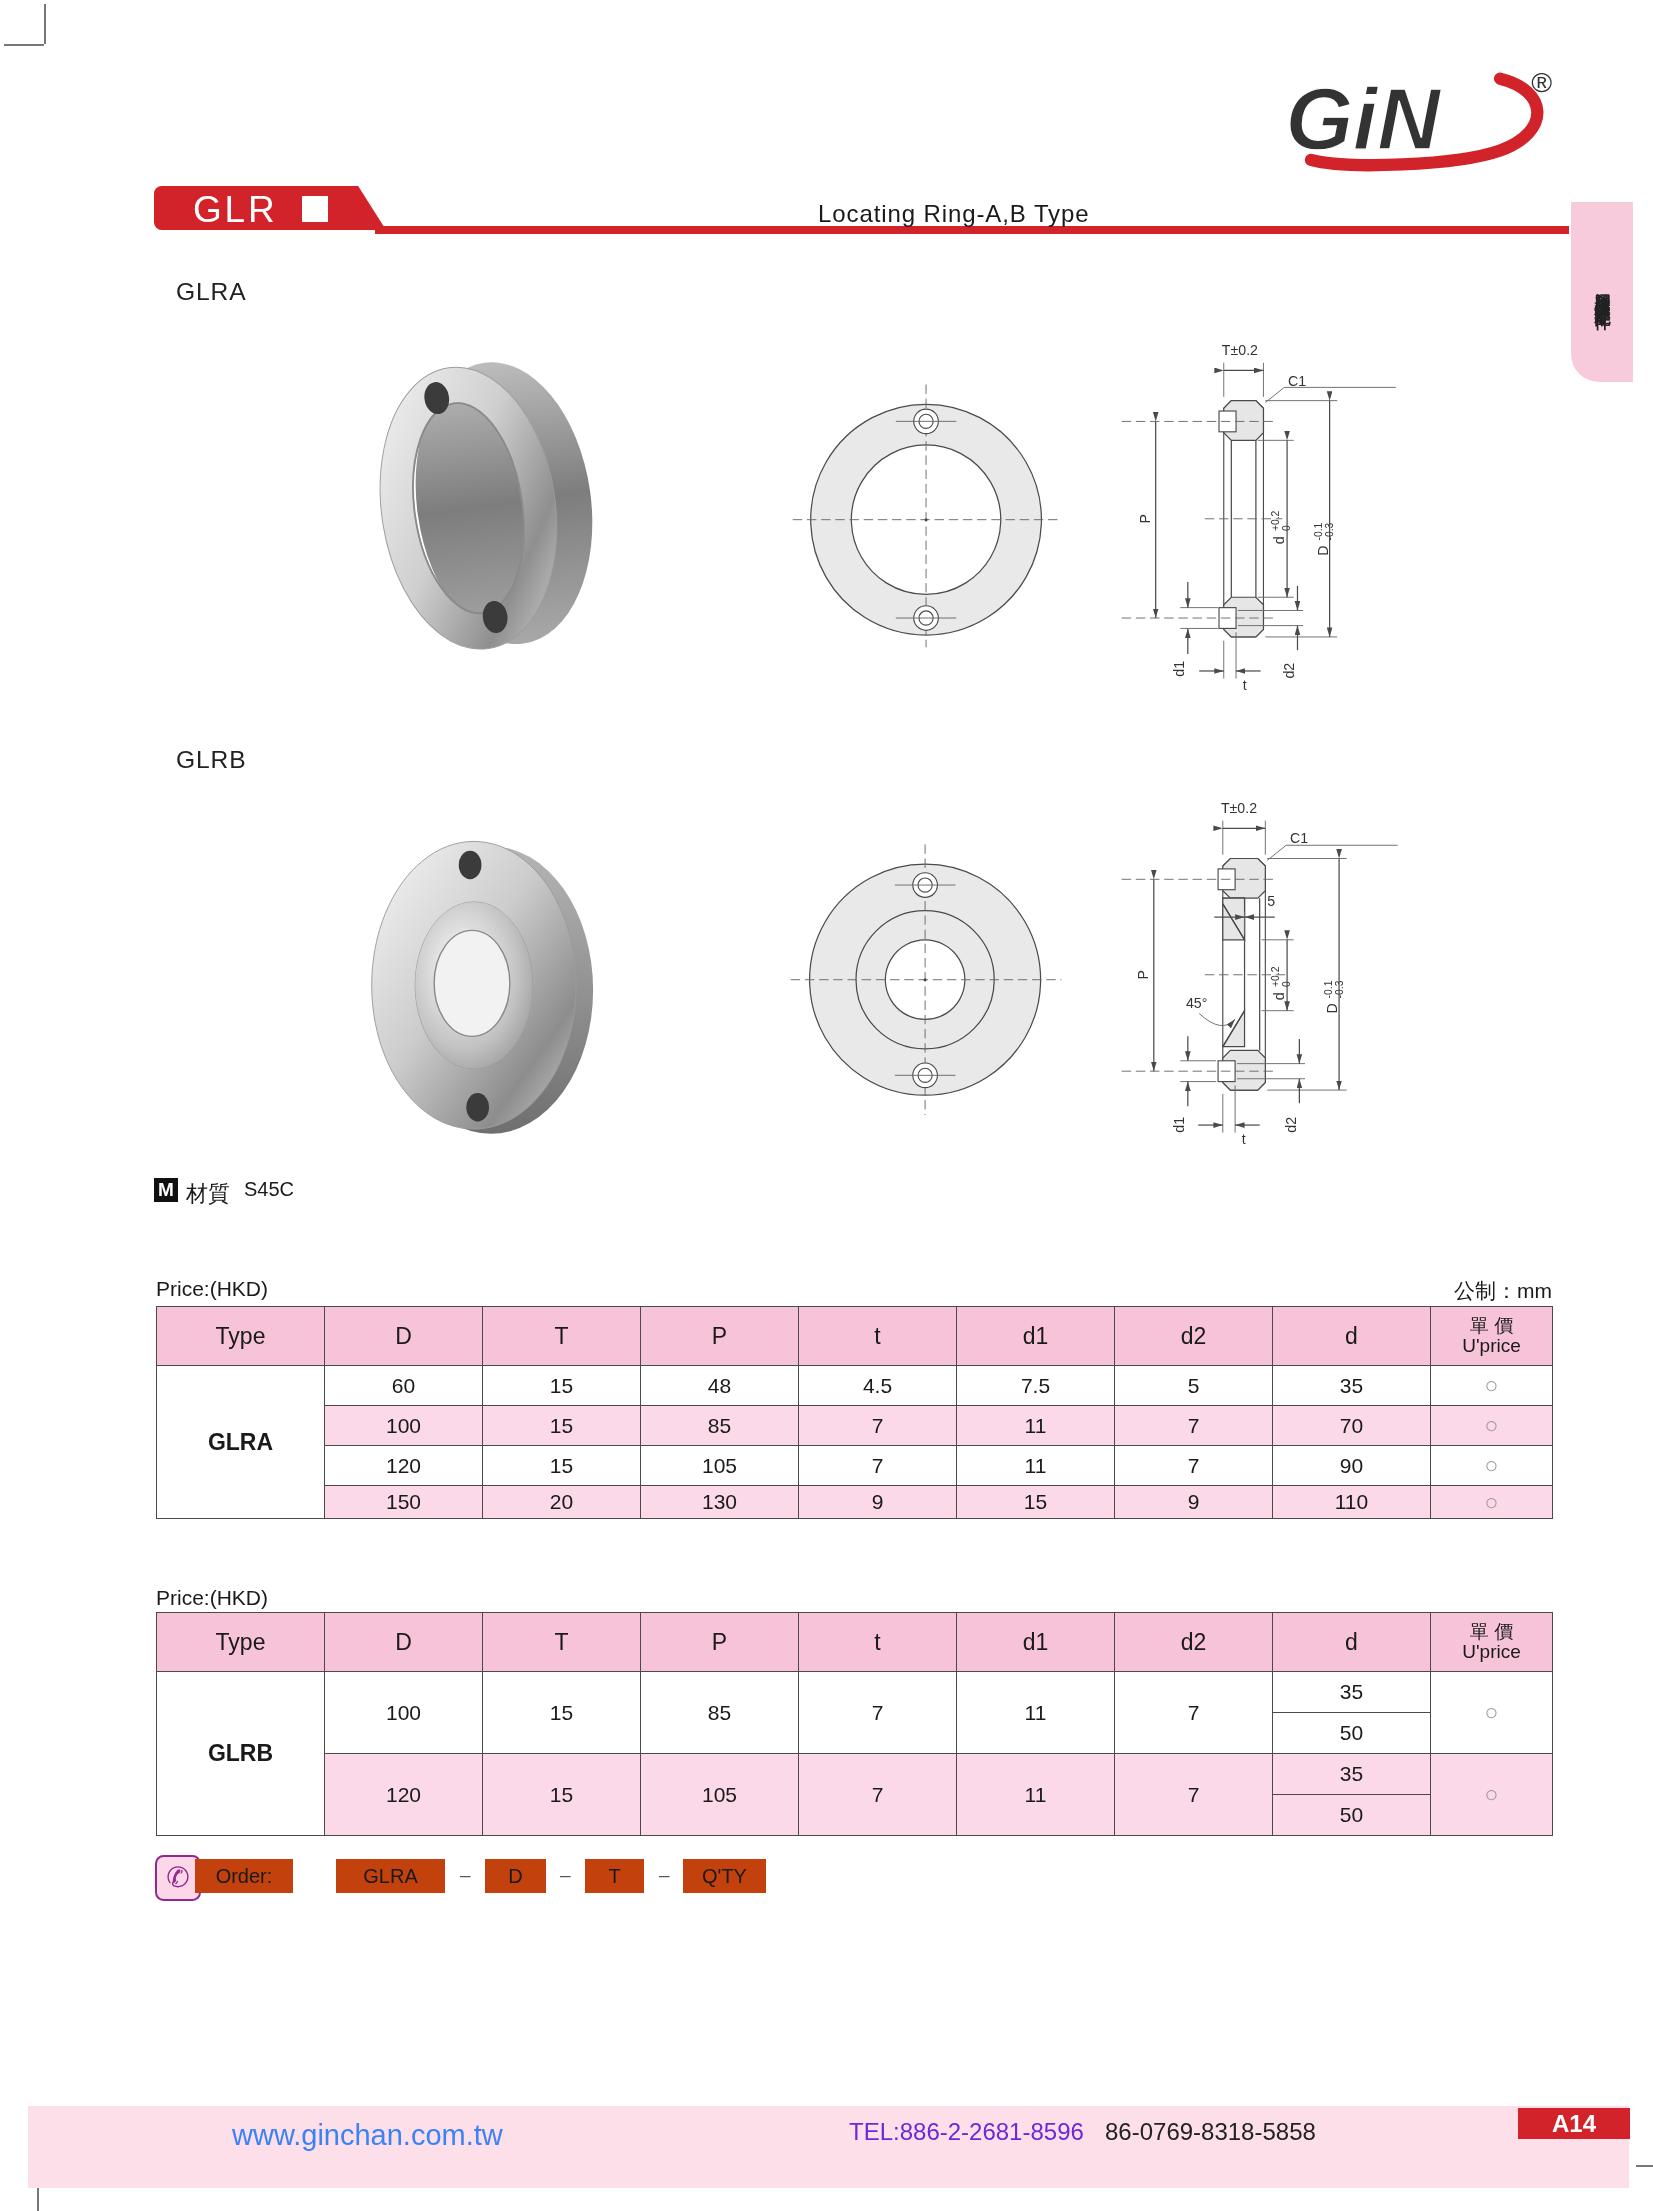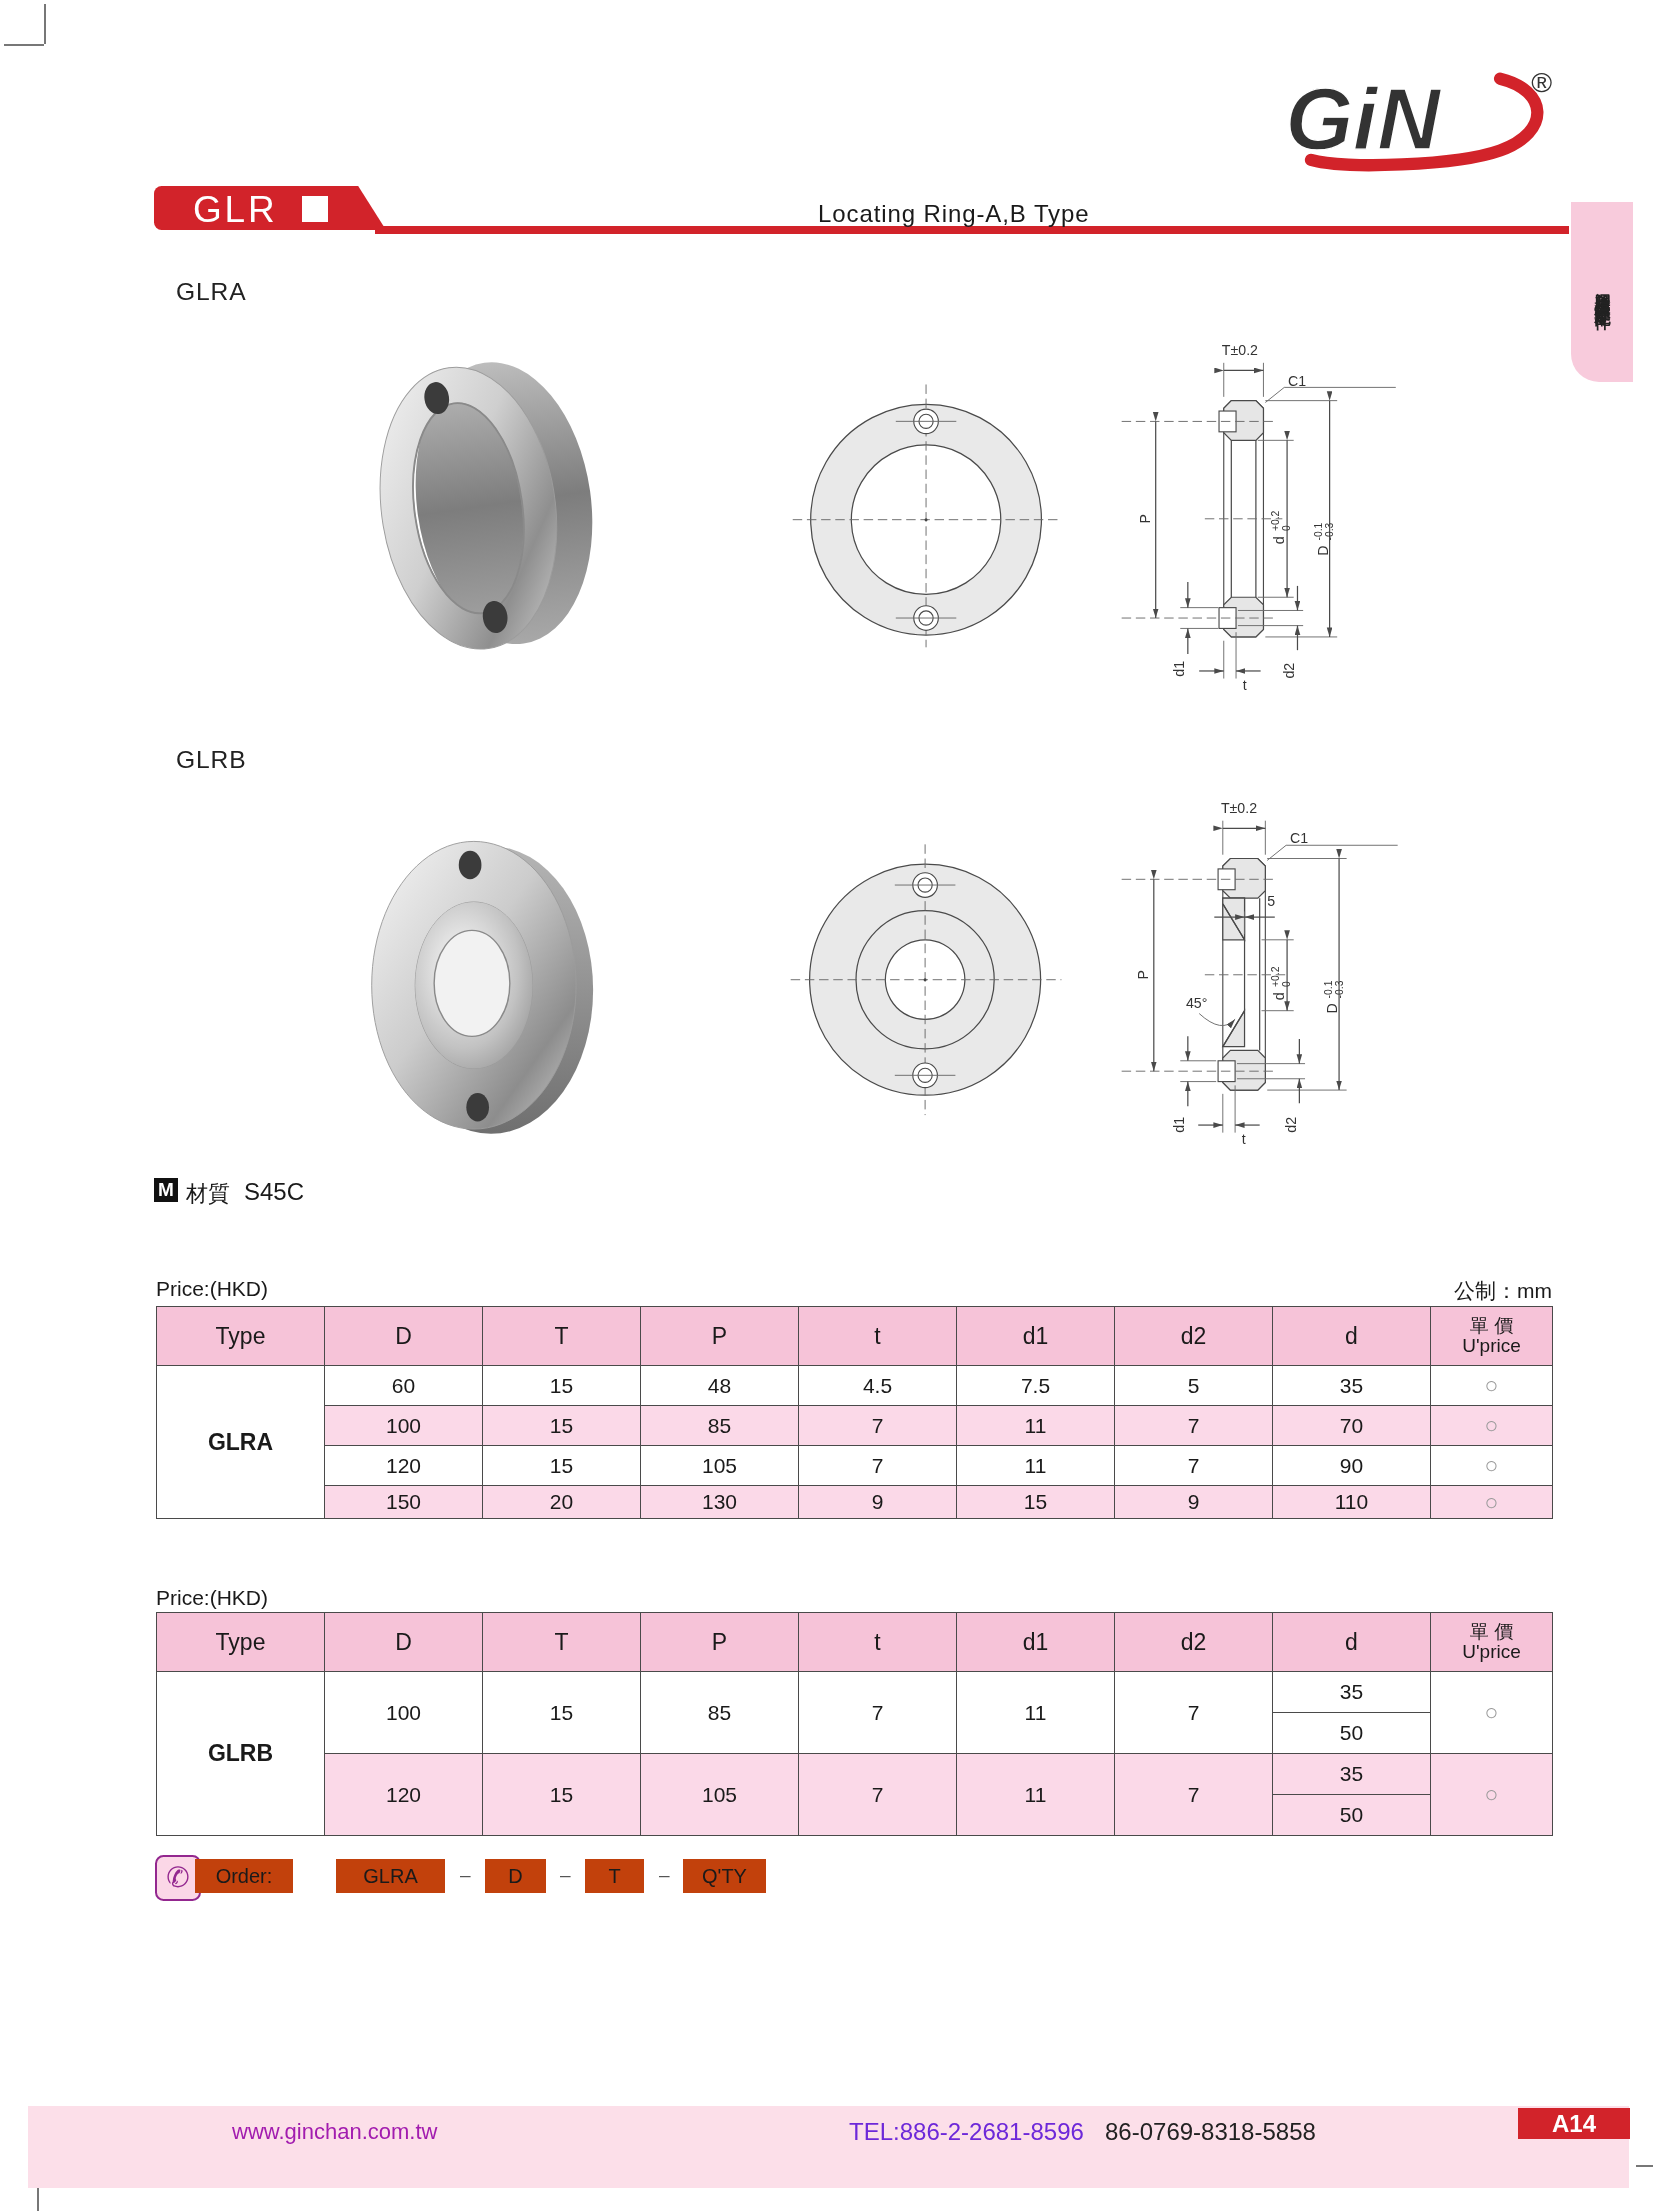--- a/index.html
+++ b/index.html
@@ -18,21 +18,21 @@
   #title-en{left:818px;top:200px;font-size:24px;font-weight:normal;letter-spacing:0.9px;}
   
   #side-tab{left:1571px;top:202px;width:62px;height:180px;background:#f8cbdc;border-radius:0 0 0 28px;
             display:flex;align-items:center;justify-content:center;}
   #side-tab span{writing-mode:vertical-rl;font-size:16px;letter-spacing:2.8px;color:#222;font-weight:bold;}
   .sec-label{font-size:24.6px;letter-spacing:0.9px;color:#222;}
   
   #mat-box{left:154px;top:1178px;width:24px;height:24px;background:#111;color:#fff;font-weight:bold;
            font-size:19px;display:flex;align-items:center;justify-content:center;}
   #mat-label{left:186px;top:1179px;font-size:22px;}
-  #mat-value{left:244px;top:1178px;font-size:24px;}
+  #mat-value{left:244px;top:1178px;font-size:20px;}
   
   .price-label{font-size:21px;}
   #unit-label{left:1363px;top:1277px;width:189px;text-align:right;font-size:21px;}
   table{border-collapse:collapse;table-layout:fixed;}
   td,th{border:1.4px solid #4a4a4a;text-align:center;vertical-align:middle;font-weight:normal;
         font-size:21px;padding:0;overflow:hidden;}
   .t-outer{border:1.9px solid #4a4a4a;}
   th{background:#f6c3d8;font-size:23px;}
   th .sub{font-size:19px;display:block;line-height:1.05;}
   .pink{background:#fbd9e8;}
@@ -40,21 +40,21 @@
   .circ{color:#9a9a9a;font-size:23px;}
   
   #phone-box{left:155px;top:1855px;width:42px;height:42px;border:2.8px solid #93278f;border-radius:8.5px;
              background:#fbd7e7;display:flex;align-items:center;justify-content:center;}
   #phone-box span{font-size:28px;color:#93278f;line-height:1;}
   .order-block{position:absolute;background:#c2410c;height:34px;display:flex;align-items:center;
                justify-content:center;font-size:20px;}
   .order-dash{position:absolute;font-size:19px;color:#555;}
   
   #footer-band{left:28px;top:2106px;width:1601px;height:82px;background:#fcdfe9;}
-  #footer-web{left:232px;top:2119px;font-size:22px;color:#a21caf;}
+  #footer-web{left:232px;top:2119px;font-size:29px;color:#3b82f6;}
   #footer-tel1{left:849px;top:2118px;font-size:24px;color:#6d28d9;}
   #footer-tel2{left:1105px;top:2118px;font-size:24px;color:#222;}
   #page-badge{left:1518px;top:2108px;width:112px;height:31px;background:#d2232a;color:#fff;
               font-weight:bold;font-size:24px;display:flex;align-items:center;justify-content:center;}
   
   svg text{font-family:"Liberation Sans","DejaVu Sans",sans-serif;fill:#333;}
   .dl{stroke:#4a4a4a;stroke-width:1.3;fill:none;}
   .thin{stroke:#6a6a6a;stroke-width:1;fill:none;}
   .dash{stroke:#6a6a6a;stroke-width:1;fill:none;stroke-dasharray:10 5;}
   .gfill{fill:#e6e6e6;stroke:#4a4a4a;stroke-width:1.3;}

